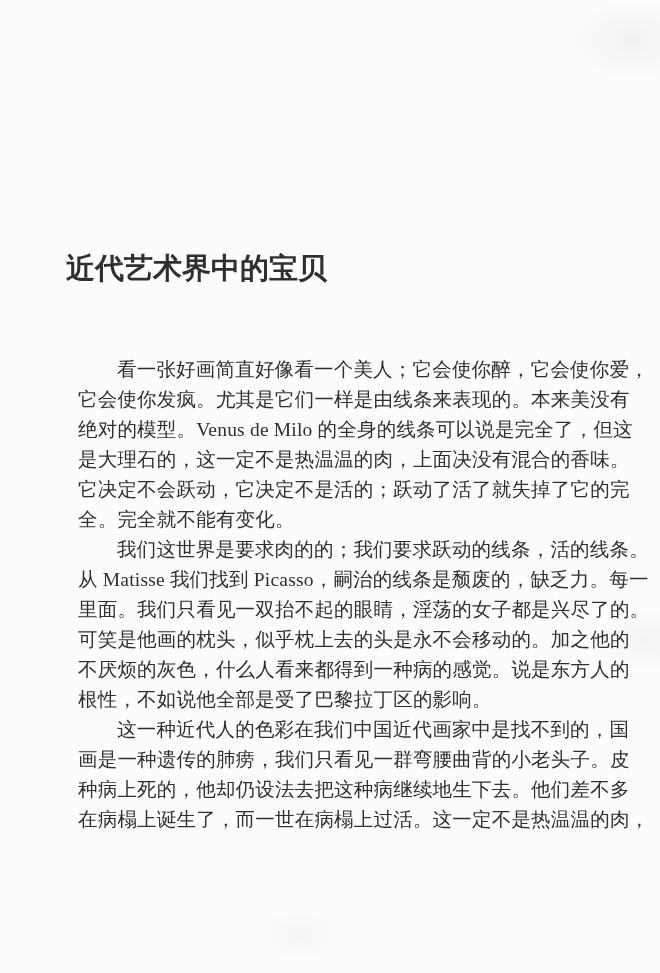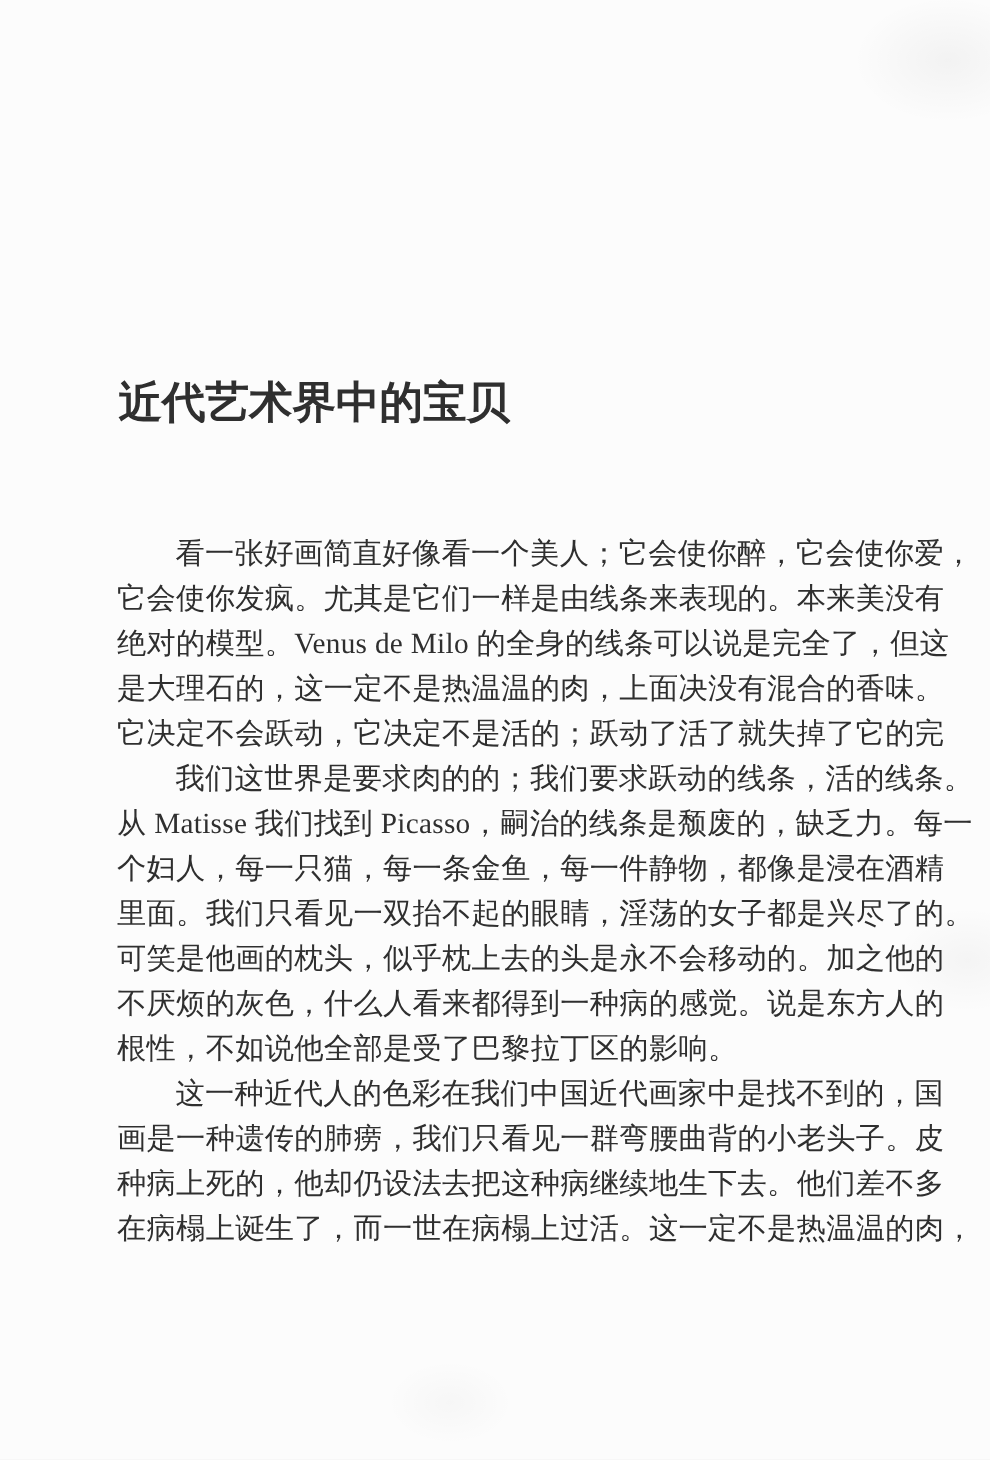--- a/index.html
+++ b/index.html
@@ -23,21 +23,21 @@
     overflow: hidden;
     color: var(--text-color);
     background:
       radial-gradient(90px 60px at 632px 40px, rgba(0,0,0,0.04), rgba(0,0,0,0) 70%),
       radial-gradient(70px 50px at 645px 640px, rgba(0,0,0,0.03), rgba(0,0,0,0) 70%),
       radial-gradient(60px 40px at 300px 935px, rgba(0,0,0,0.025), rgba(0,0,0,0) 70%),
       var(--page-bg);
   }
   .chapter-title {
     position: absolute;
-    left: 79px;
+    left: 66px;
     top: 230px;
     font-size: 29px;
     font-weight: bold;
     letter-spacing: 0px;
     white-space: nowrap;
   }
   .body-text {
     position: absolute;
     left: 66px;
     top: 355px;
@@ -64,23 +64,23 @@
 <body>
 
 <div class="page">
   <h1 class="chapter-title">近代艺术界中的宝贝</h1>
   <div class="body-text">
       <div class="line indent">看一张好画简直好像看一个美人；它会使你醉，它会使你爱，</div>
       <div class="line">它会使你发疯。尤其是它们一样是由线条来表现的。本来美没有</div>
       <div class="line">绝对的模型。Venus de Milo 的全身的线条可以说是完全了，但这</div>
       <div class="line">是大理石的，这一定不是热温温的肉，上面决没有混合的香味。</div>
       <div class="line">它决定不会跃动，它决定不是活的；跃动了活了就失掉了它的完</div>
+      <div class="line end">全。完全就不能有变化。</div>
       <div class="line indent">我们这世界是要求肉的的；我们要求跃动的线条，活的线条。</div>
       <div class="line">从 Matisse 我们找到 Picasso，嗣治的线条是颓废的，缺乏力。每一</div>
-      <div class="line">个妇人，每一只猫，每一条金鱼，每一件静物，都像是浸在酒精</div>
       <div class="line">里面。我们只看见一双抬不起的眼睛，淫荡的女子都是兴尽了的。</div>
       <div class="line">可笑是他画的枕头，似乎枕上去的头是永不会移动的。加之他的</div>
       <div class="line">不厌烦的灰色，什么人看来都得到一种病的感觉。说是东方人的</div>
       <div class="line end">根性，不如说他全部是受了巴黎拉丁区的影响。</div>
       <div class="line indent">这一种近代人的色彩在我们中国近代画家中是找不到的，国</div>
       <div class="line">画是一种遗传的肺痨，我们只看见一群弯腰曲背的小老头子。皮</div>
       <div class="line">种病上死的，他却仍设法去把这种病继续地生下去。他们差不多</div>
       <div class="line">在病榻上诞生了，而一世在病榻上过活。这一定不是热温温的肉，</div>
     </div>
 </div>

